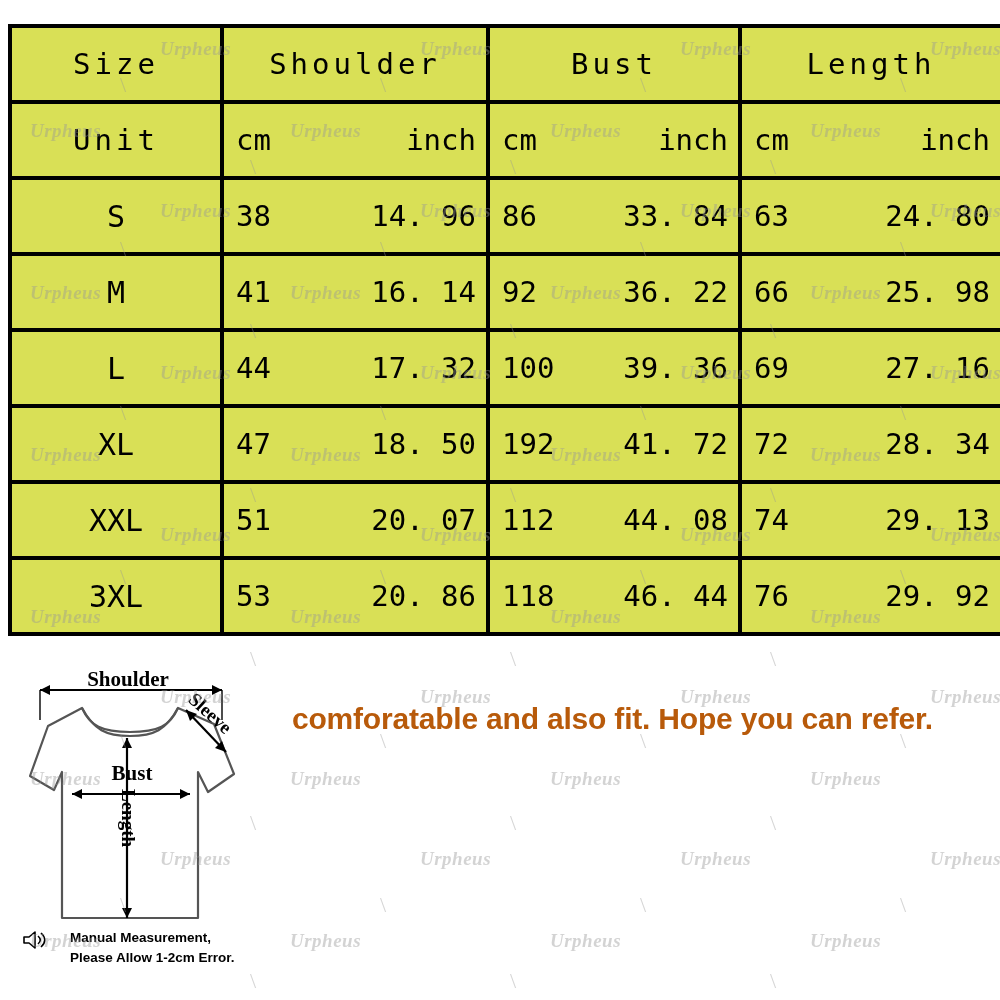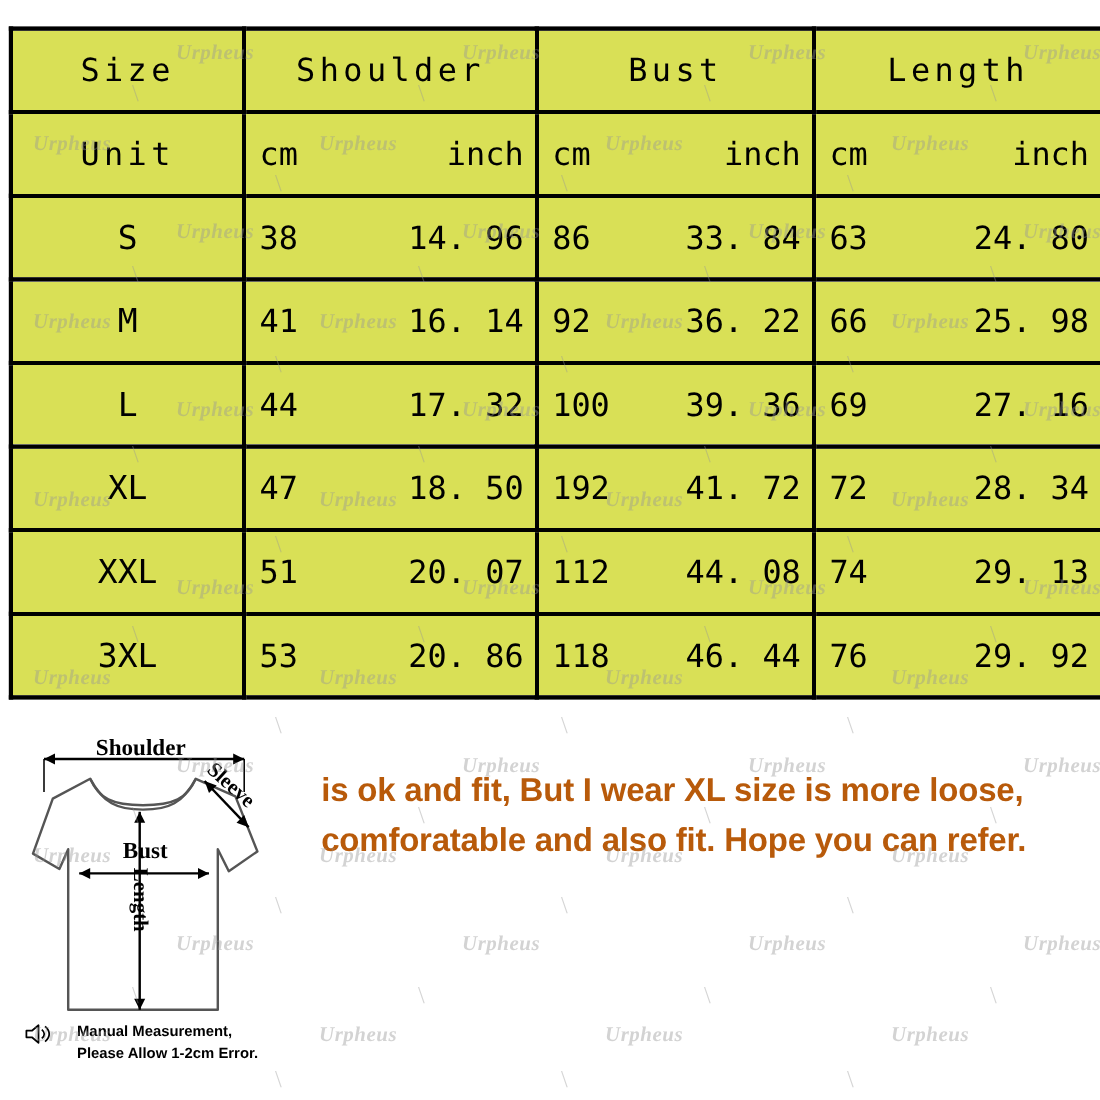--- a/index.html
+++ b/index.html
@@ -378,21 +378,20 @@
         <path d="M19 3 C24 7.5 24 12.5 19 17" fill="none" stroke="#000" stroke-width="1.6"></path>
       </svg>
     </span>
     <span class="mn-text">
       <span>Manual Measurement,</span><br>
       <span>Please Allow 1-2cm Error.</span>
     </span>
   </div>
 
   <div class="notice">
-    <span class="line">is ok and fit, But I wear XL size is more loose,</span>
     <span class="line">comforatable and also fit. Hope  you can refer.</span>
   </div>
 </div>
 
 <div class="watermark-layer" id="watermark-layer">
     <span class="wm" style="left: 160px; top: 38px;">Urpheus</span>
     <span class="wm" style="left: 420px; top: 38px;">Urpheus</span>
     <span class="wm" style="left: 680px; top: 38px;">Urpheus</span>
     <span class="wm" style="left: 930px; top: 38px;">Urpheus</span>
     <span class="wm" style="left: 30px; top: 120px;">Urpheus</span>

